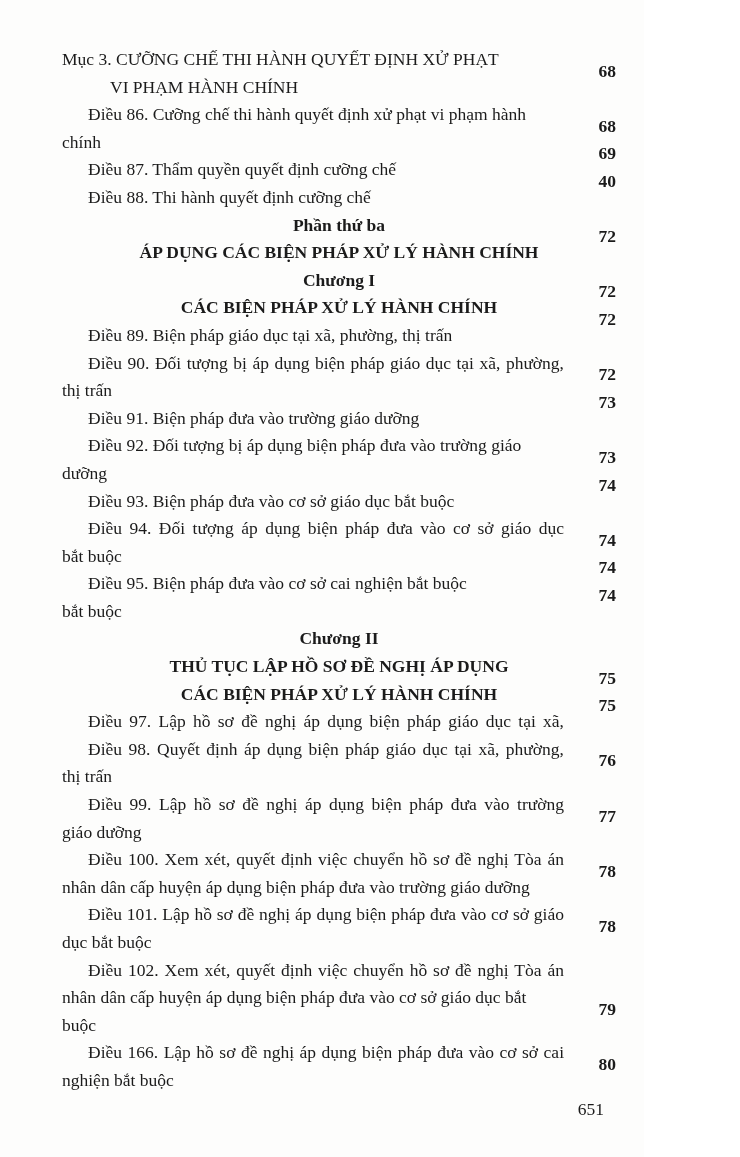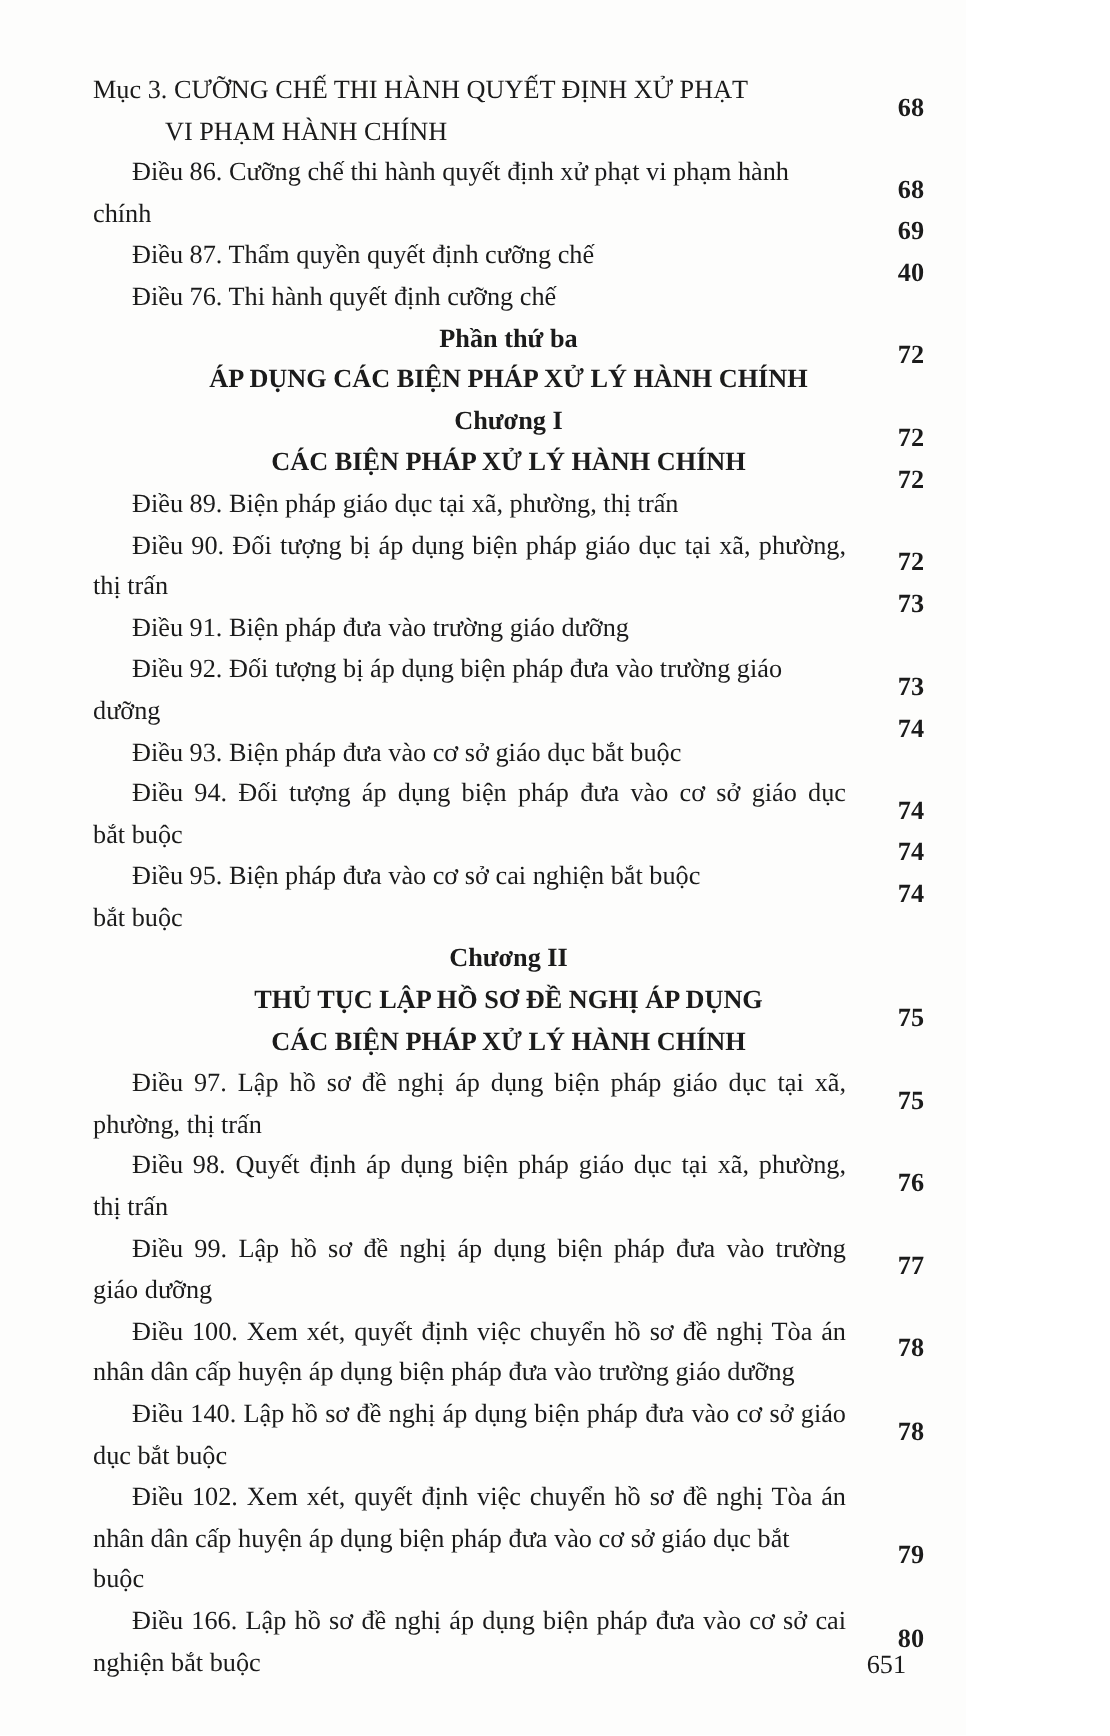--- a/index.html
+++ b/index.html
@@ -54,21 +54,21 @@
       </div>
       <div class="entry dieu">
         <div class="line line-0 last">Điều 86. Cưỡng chế thi hành quyết định xử phạt vi phạm hành chính</div>
         <span class="page-num">68</span>
       </div>
       <div class="entry dieu">
         <div class="line line-0 last">Điều 87. Thẩm quyền quyết định cưỡng chế</div>
         <span class="page-num">69</span>
       </div>
       <div class="entry dieu">
-        <div class="line line-0 last">Điều 76. Thi hành quyết định cưỡng chế</div>
+        <div class="line line-0 last">Điều 88. Thi hành quyết định cưỡng chế</div>
         <span class="page-num">40</span>
       </div>
       <div class="entry center">
         <div class="line line-0 last">Phần thứ ba</div>
       </div>
       <div class="entry center">
         <div class="line line-0 last">ÁP DỤNG CÁC BIỆN PHÁP XỬ LÝ HÀNH CHÍNH</div>
         <span class="page-num">72</span>
       </div>
       <div class="entry center">
@@ -117,40 +117,39 @@
       </div>
       <div class="entry center">
         <div class="line line-0 last">THỦ TỤC LẬP HỒ SƠ ĐỀ NGHỊ ÁP DỤNG</div>
       </div>
       <div class="entry center">
         <div class="line line-0 last">CÁC BIỆN PHÁP XỬ LÝ HÀNH CHÍNH</div>
         <span class="page-num">75</span>
       </div>
       <div class="entry dieu">
         <div class="line line-0">Điều 97. Lập hồ sơ đề nghị áp dụng biện pháp giáo dục tại xã,</div>
-        <div class="line line-1 last">phường, thị trấn</div>
         <span class="page-num">75</span>
       </div>
       <div class="entry dieu">
         <div class="line line-0">Điều 98. Quyết định áp dụng biện pháp giáo dục tại xã, phường,</div>
         <div class="line line-1 last">thị trấn</div>
         <span class="page-num">76</span>
       </div>
       <div class="entry dieu">
         <div class="line line-0">Điều 99. Lập hồ sơ đề nghị áp dụng biện pháp đưa vào trường</div>
         <div class="line line-1 last">giáo dưỡng</div>
         <span class="page-num">77</span>
       </div>
       <div class="entry dieu">
         <div class="line line-0">Điều 100. Xem xét, quyết định việc chuyển hồ sơ đề nghị Tòa án</div>
         <div class="line line-1 last">nhân dân cấp huyện áp dụng biện pháp đưa vào trường giáo dưỡng</div>
         <span class="page-num">78</span>
       </div>
       <div class="entry dieu">
-        <div class="line line-0">Điều 140. Lập hồ sơ đề nghị áp dụng biện pháp đưa vào cơ sở giáo</div>
+        <div class="line line-0">Điều 101. Lập hồ sơ đề nghị áp dụng biện pháp đưa vào cơ sở giáo</div>
         <div class="line line-1 last">dục bắt buộc</div>
         <span class="page-num">78</span>
       </div>
       <div class="entry dieu">
         <div class="line line-0">Điều 102. Xem xét, quyết định việc chuyển hồ sơ đề nghị Tòa án</div>
         <div class="line line-1 last">nhân dân cấp huyện áp dụng biện pháp đưa vào cơ sở giáo dục bắt buộc</div>
         <span class="page-num">79</span>
       </div>
       <div class="entry dieu">
         <div class="line line-0">Điều 166. Lập hồ sơ đề nghị áp dụng biện pháp đưa vào cơ sở cai</div>

